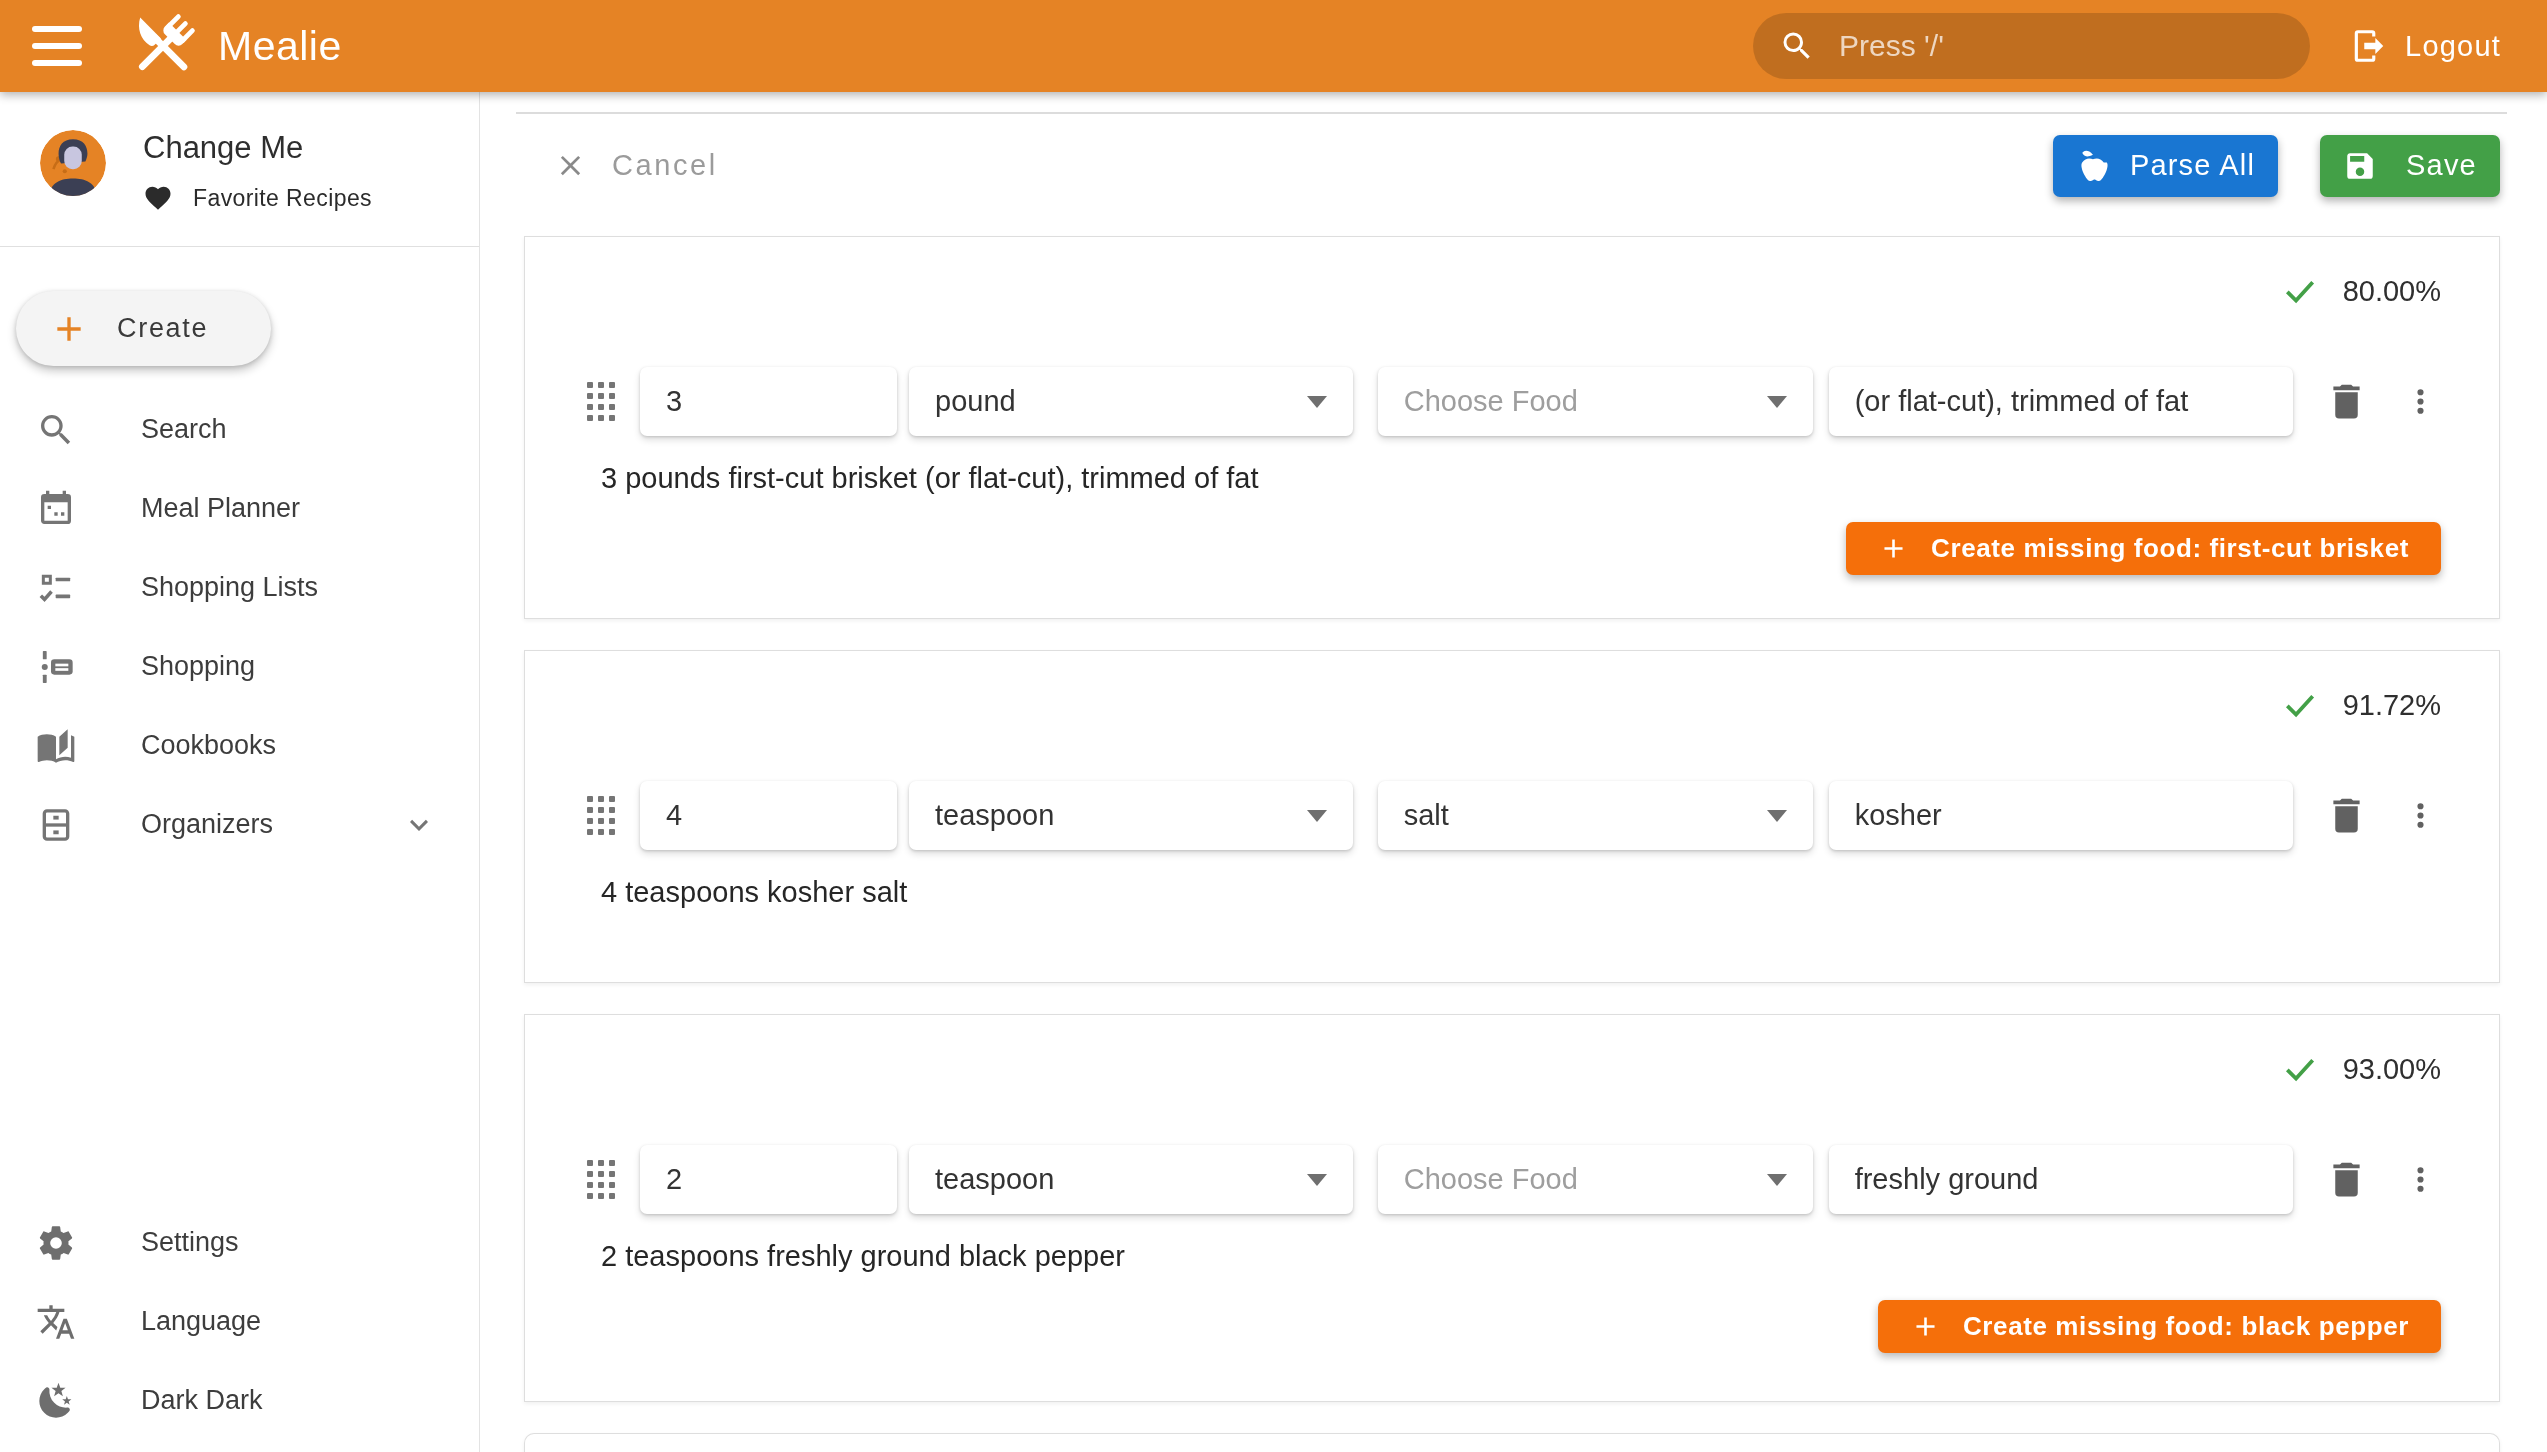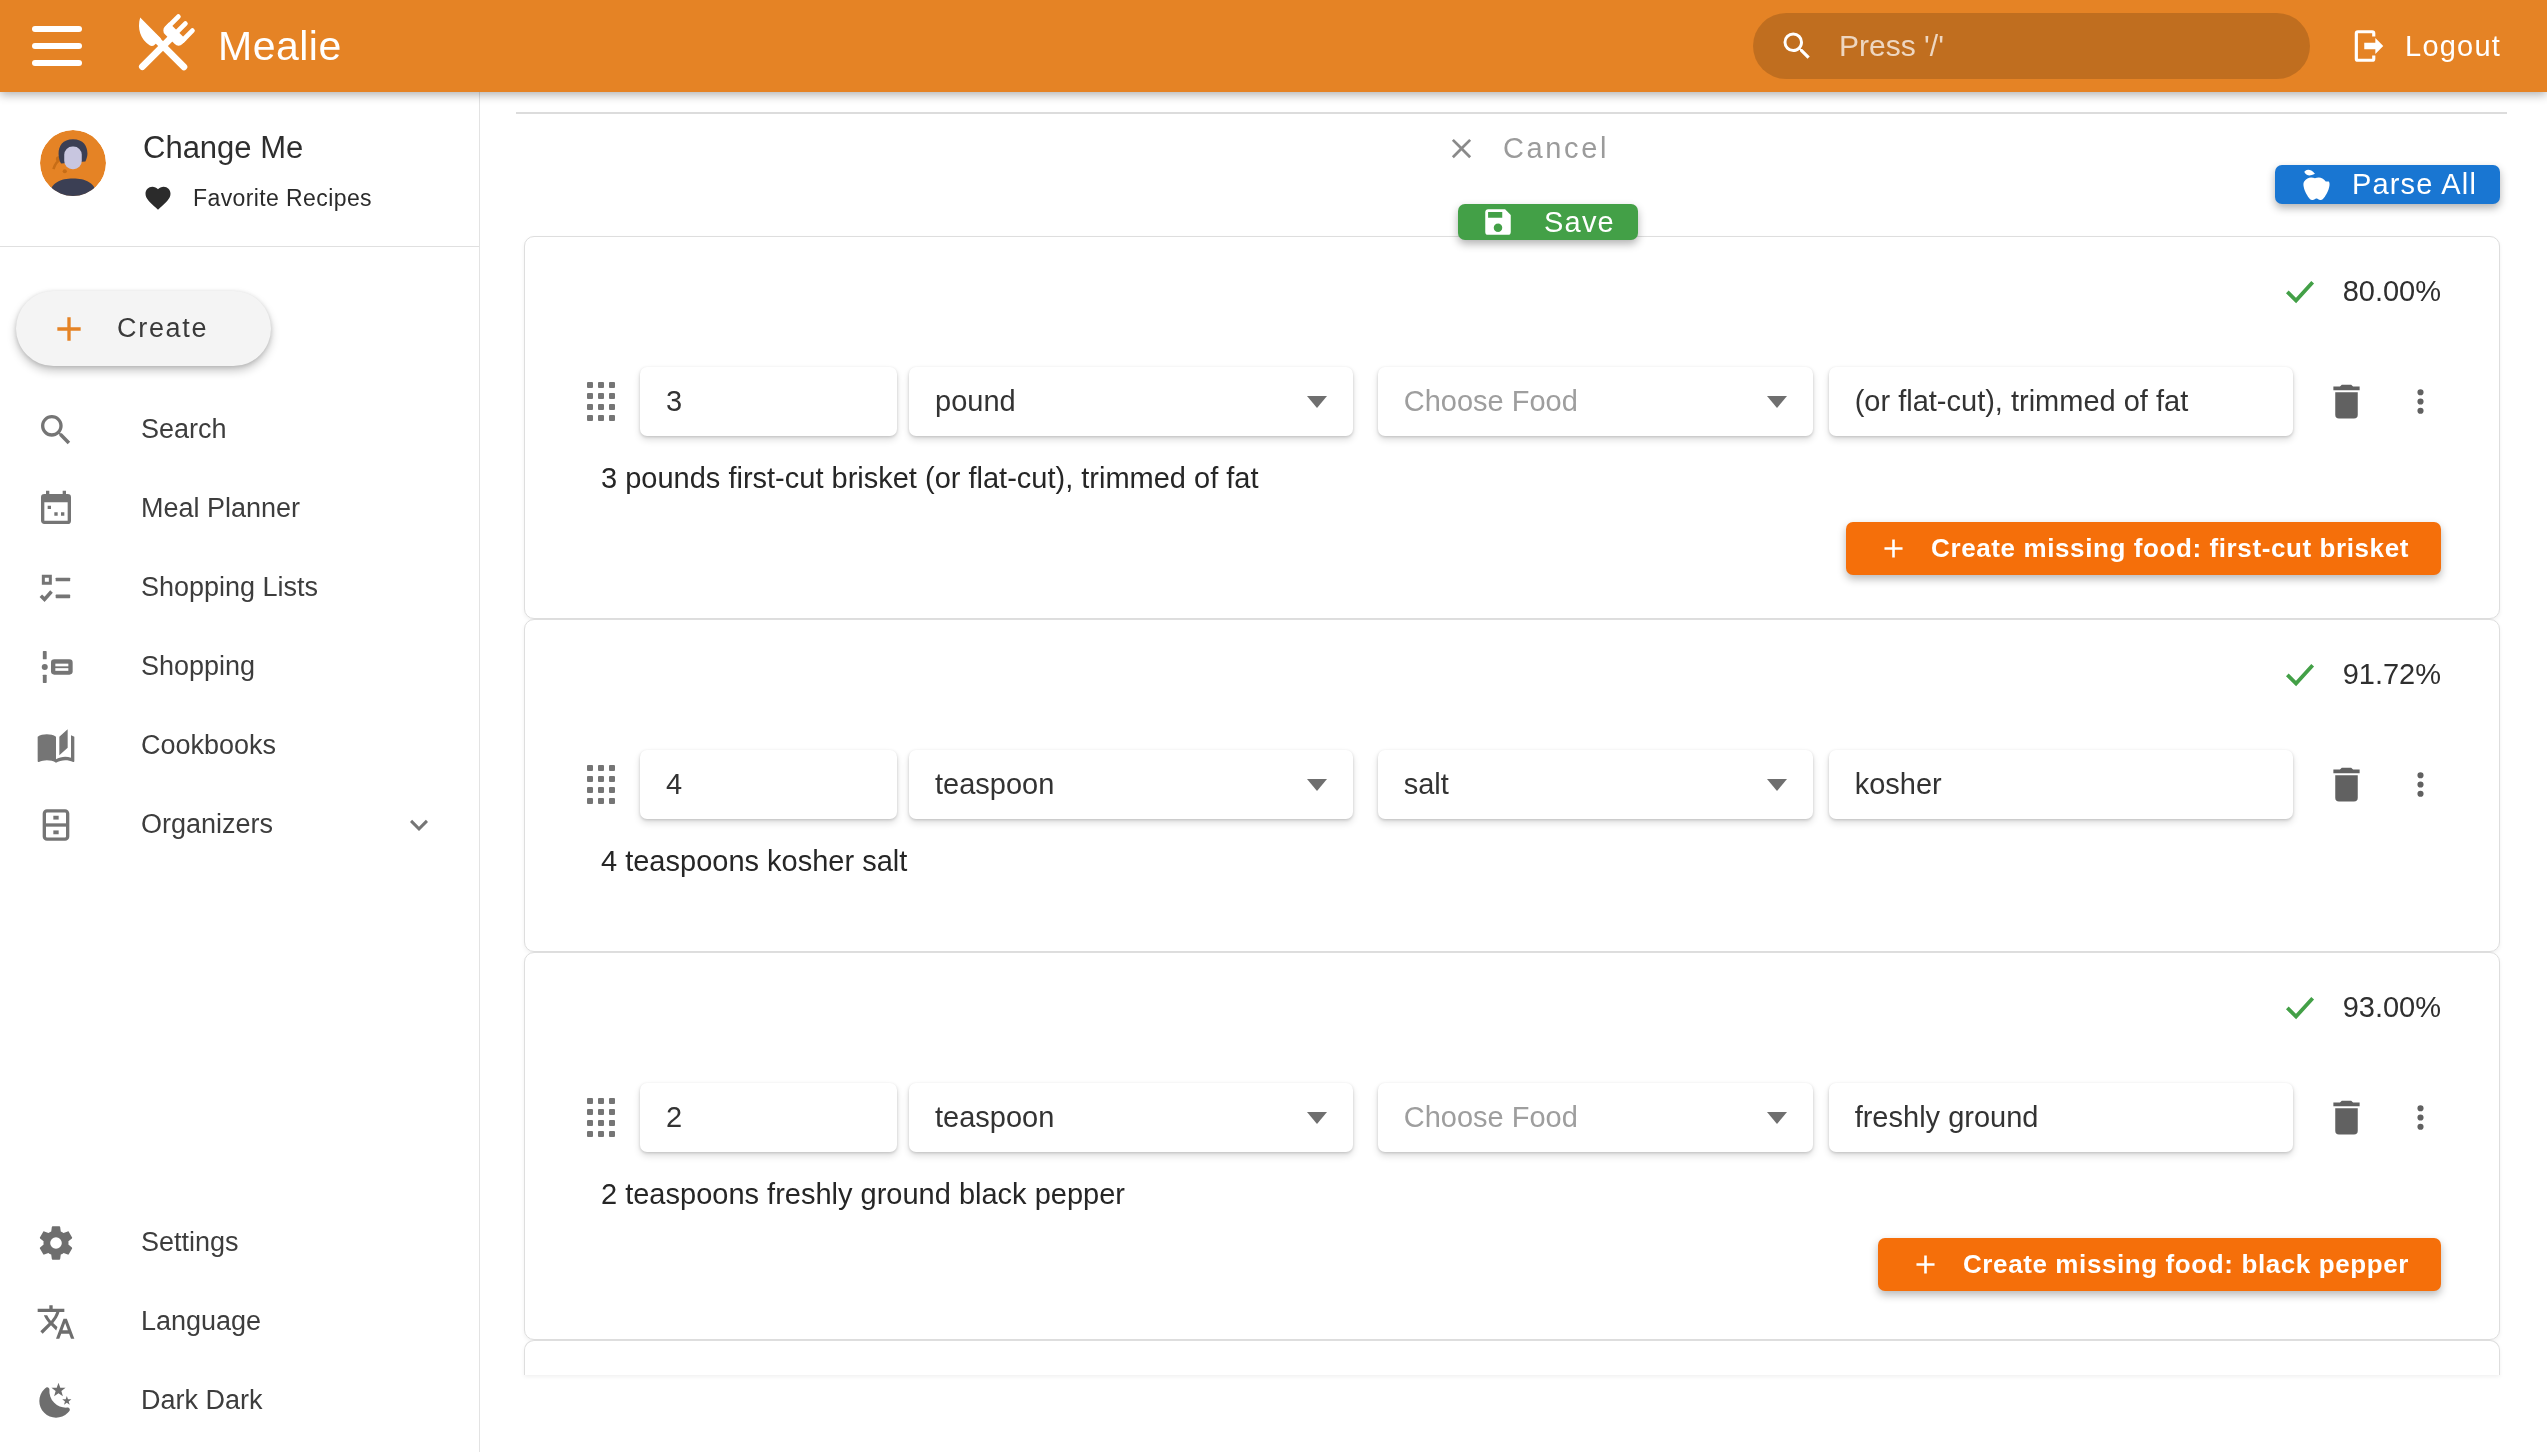--- a/index.html
+++ b/index.html
@@ -45,35 +45,35 @@
   .nav { margin-top:24px; }
   .nav-item { height:79px; display:flex; align-items:center; padding:0 42px 0 36px; cursor:pointer; }
   .nav-item svg.nav-icon { width:40px; height:40px; flex:none; }
   .nav-label { margin-left:65px; font-size:27px; color:#3d3d3d; }
   .nav-item .chevron { margin-left:auto; width:36px; height:36px; }
   .sidebar-footer { margin-top:auto; padding-bottom:12px; }
 
   
   .main { position:fixed; top:92px; left:480px; right:0; bottom:0; background:#fff; overflow:hidden; }
   .top-divider { margin:20px 40px 0 36px; height:2px; background:#dcdcdc; }
-  .toolbar { display:flex; align-items:center; margin-top:18px; padding:0 47px 0 74px; height:67px;flex-direction:column; }
+  .toolbar { display:flex; align-items:center; margin-top:18px; padding:0 47px 0 74px; height:67px; }
   .cancel-btn { display:flex; align-items:center; background:none; border:none; cursor:pointer; padding:0; }
   .cancel-btn svg { width:33px; height:33px; }
   .cancel-label { margin-left:25px; font-size:29px; font-weight:500; letter-spacing:2.6px; color:#9b9b9b; }
   .btn { display:flex; align-items:center; justify-content:center; height:62px; border:none;
     border-radius:7px; color:#fff; font-size:29px; font-weight:500; letter-spacing:1.2px;
     cursor:pointer; box-shadow:0 4px 9px rgba(0,0,0,.30); }
   .parse-btn { margin-left:auto; width:225px; background:#1976D2; }
   .parse-btn svg { width:37px; height:37px; margin-right:17px; }
   .save-btn  { margin-left:42px; width:180px; background:#43A047;gap:12px; }
   .save-btn svg { width:34px; height:34px; margin-right:17px; }
 
   .cards { margin:37px 47px 0 44px; }
-  .card { background:#fff; border:1px solid #dedede; border-radius:10px;
-    padding:34px 58px 0 62px; overflow:hidden;
+  .card { background:#fff; border:1px solid #dedede; border-radius:0;
+    padding:34px 58px 0 62px; margin-bottom:31px; overflow:hidden;
     box-shadow:0 2px 4px rgba(0,0,0,.06); }
   .card-sliver { height:26px; border-bottom:none; border-radius:10px 10px 0 0; margin-bottom:0; }
   .confidence { display:flex; justify-content:flex-end; align-items:center; height:40px; }
   .confidence svg { width:38px; height:38px; margin-right:24px; }
   .confidence-value { font-size:29px; color:#2f2f2f; }
   .fields-row { display:flex; align-items:center; margin-top:56px; }
   .drag-handle { display:grid; grid-template-columns:repeat(3,6px); grid-auto-rows:6px;
     gap:5px; margin-right:25px; cursor:grab; flex:none; }
   .drag-handle i { background:#757575; border-radius:1px; }
   .field { height:69px; background:#fff; border-radius:7px; border:none; outline:none;

